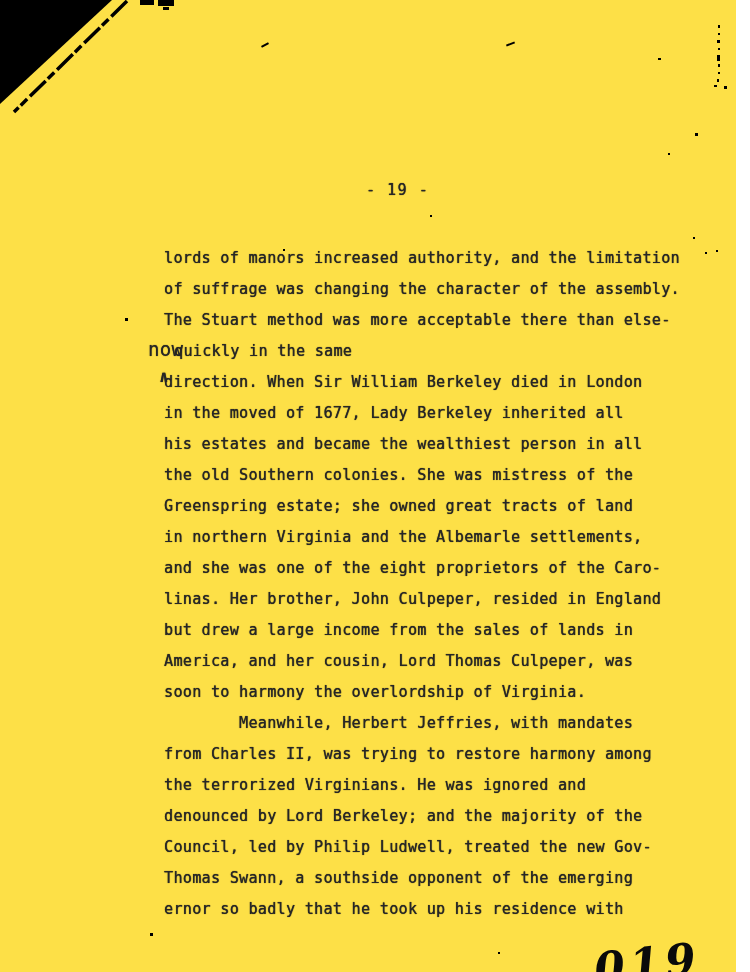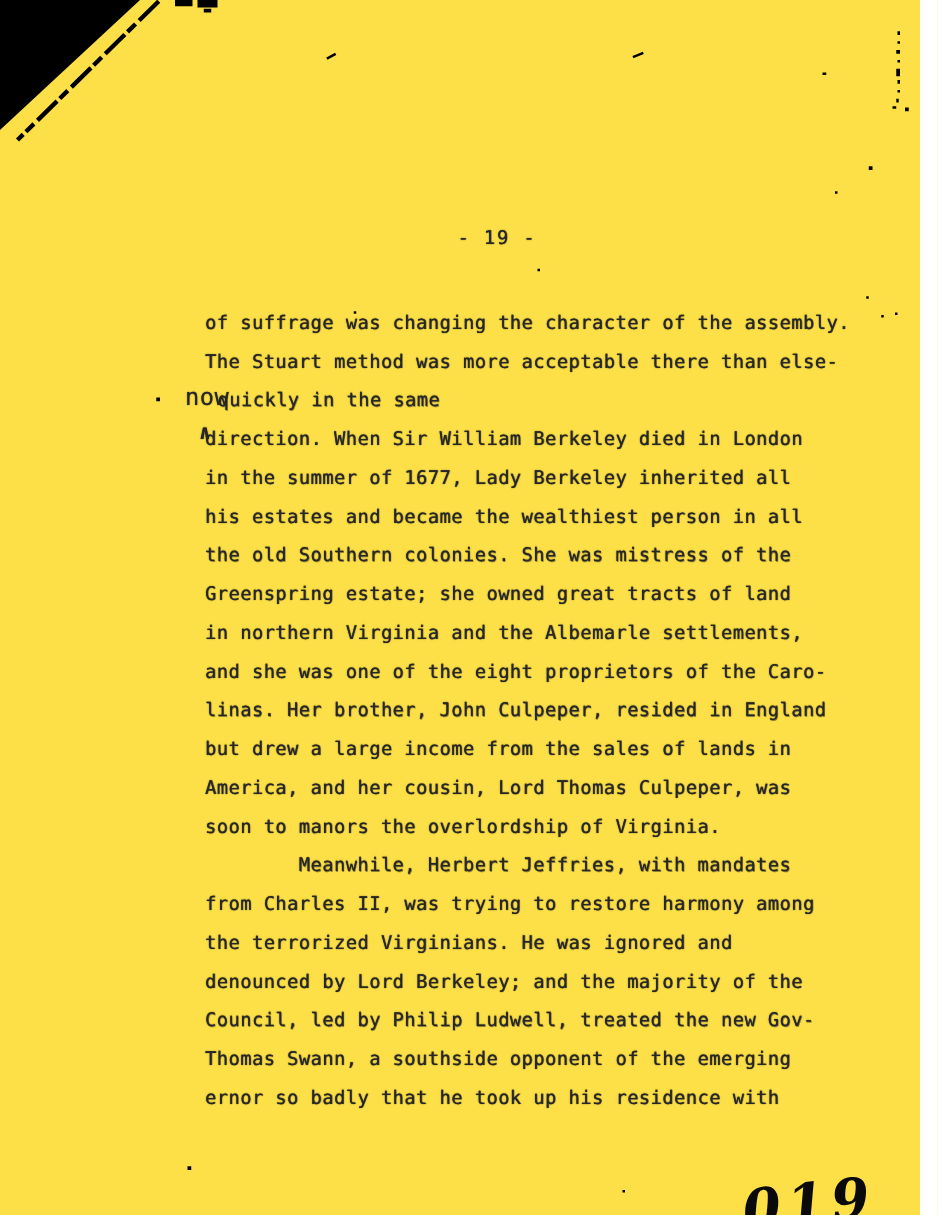--- a/index.html
+++ b/index.html
@@ -89,34 +89,35 @@
     <polygon points="0,0 112,0 0,104" fill="#000000"></polygon>
     <line x1="127" y1="1" x2="14" y2="112" stroke="#000000" stroke-width="3.5" stroke-dasharray="22,4,9,3"></line>
     <rect x="140" y="0" width="14" height="5" fill="#000000"></rect>
     <rect x="158" y="0" width="16" height="6" fill="#000000"></rect>
     <rect x="163" y="7" width="6" height="3" fill="#000000"></rect>
   </svg>
 
   <div class="page-number">- 19 -</div>
 
   <div class="typed-block" id="typed-block">
+      <div class="text-line">lords of manors increased authority, and the limitation</div>
       <div class="text-line">of suffrage was changing the character of the assembly.</div>
       <div class="text-line">The Stuart method was more acceptable there than else-</div>
       <div class="text-line"><span class="ins-anchor"><span class="ins-above">now</span><span class="ins-caret">∧</span></span><span>quickly in the same</span></div>
       <div class="text-line">direction. When Sir William Berkeley died in London</div>
-      <div class="text-line">in the summer of 1677, Lady Berkeley inherited all</div>
+      <div class="text-line">in the moved of 1677, Lady Berkeley inherited all</div>
       <div class="text-line">his estates and became the wealthiest person in all</div>
       <div class="text-line">the old Southern colonies. She was mistress of the</div>
       <div class="text-line">Greenspring estate; she owned great tracts of land</div>
       <div class="text-line">in northern Virginia and the Albemarle settlements,</div>
       <div class="text-line">and she was one of the eight proprietors of the Caro-</div>
       <div class="text-line">linas. Her brother, John Culpeper, resided in England</div>
       <div class="text-line">but drew a large income from the sales of lands in</div>
       <div class="text-line">America, and her cousin, Lord Thomas Culpeper, was</div>
-      <div class="text-line">soon to manors the overlordship of Virginia.</div>
+      <div class="text-line">soon to harmony the overlordship of Virginia.</div>
       <div class="text-line">        Meanwhile, Herbert Jeffries, with mandates</div>
       <div class="text-line">from Charles II, was trying to restore harmony among</div>
       <div class="text-line">the terrorized Virginians. He was ignored and</div>
       <div class="text-line">denounced by Lord Berkeley; and the majority of the</div>
       <div class="text-line">Council, led by Philip Ludwell, treated the new Gov-</div>
       <div class="text-line">Thomas Swann, a southside opponent of the emerging</div>
       <div class="text-line">ernor so badly that he took up his residence with</div>
     </div>
 
   <div class="handwritten-number">019</div>

